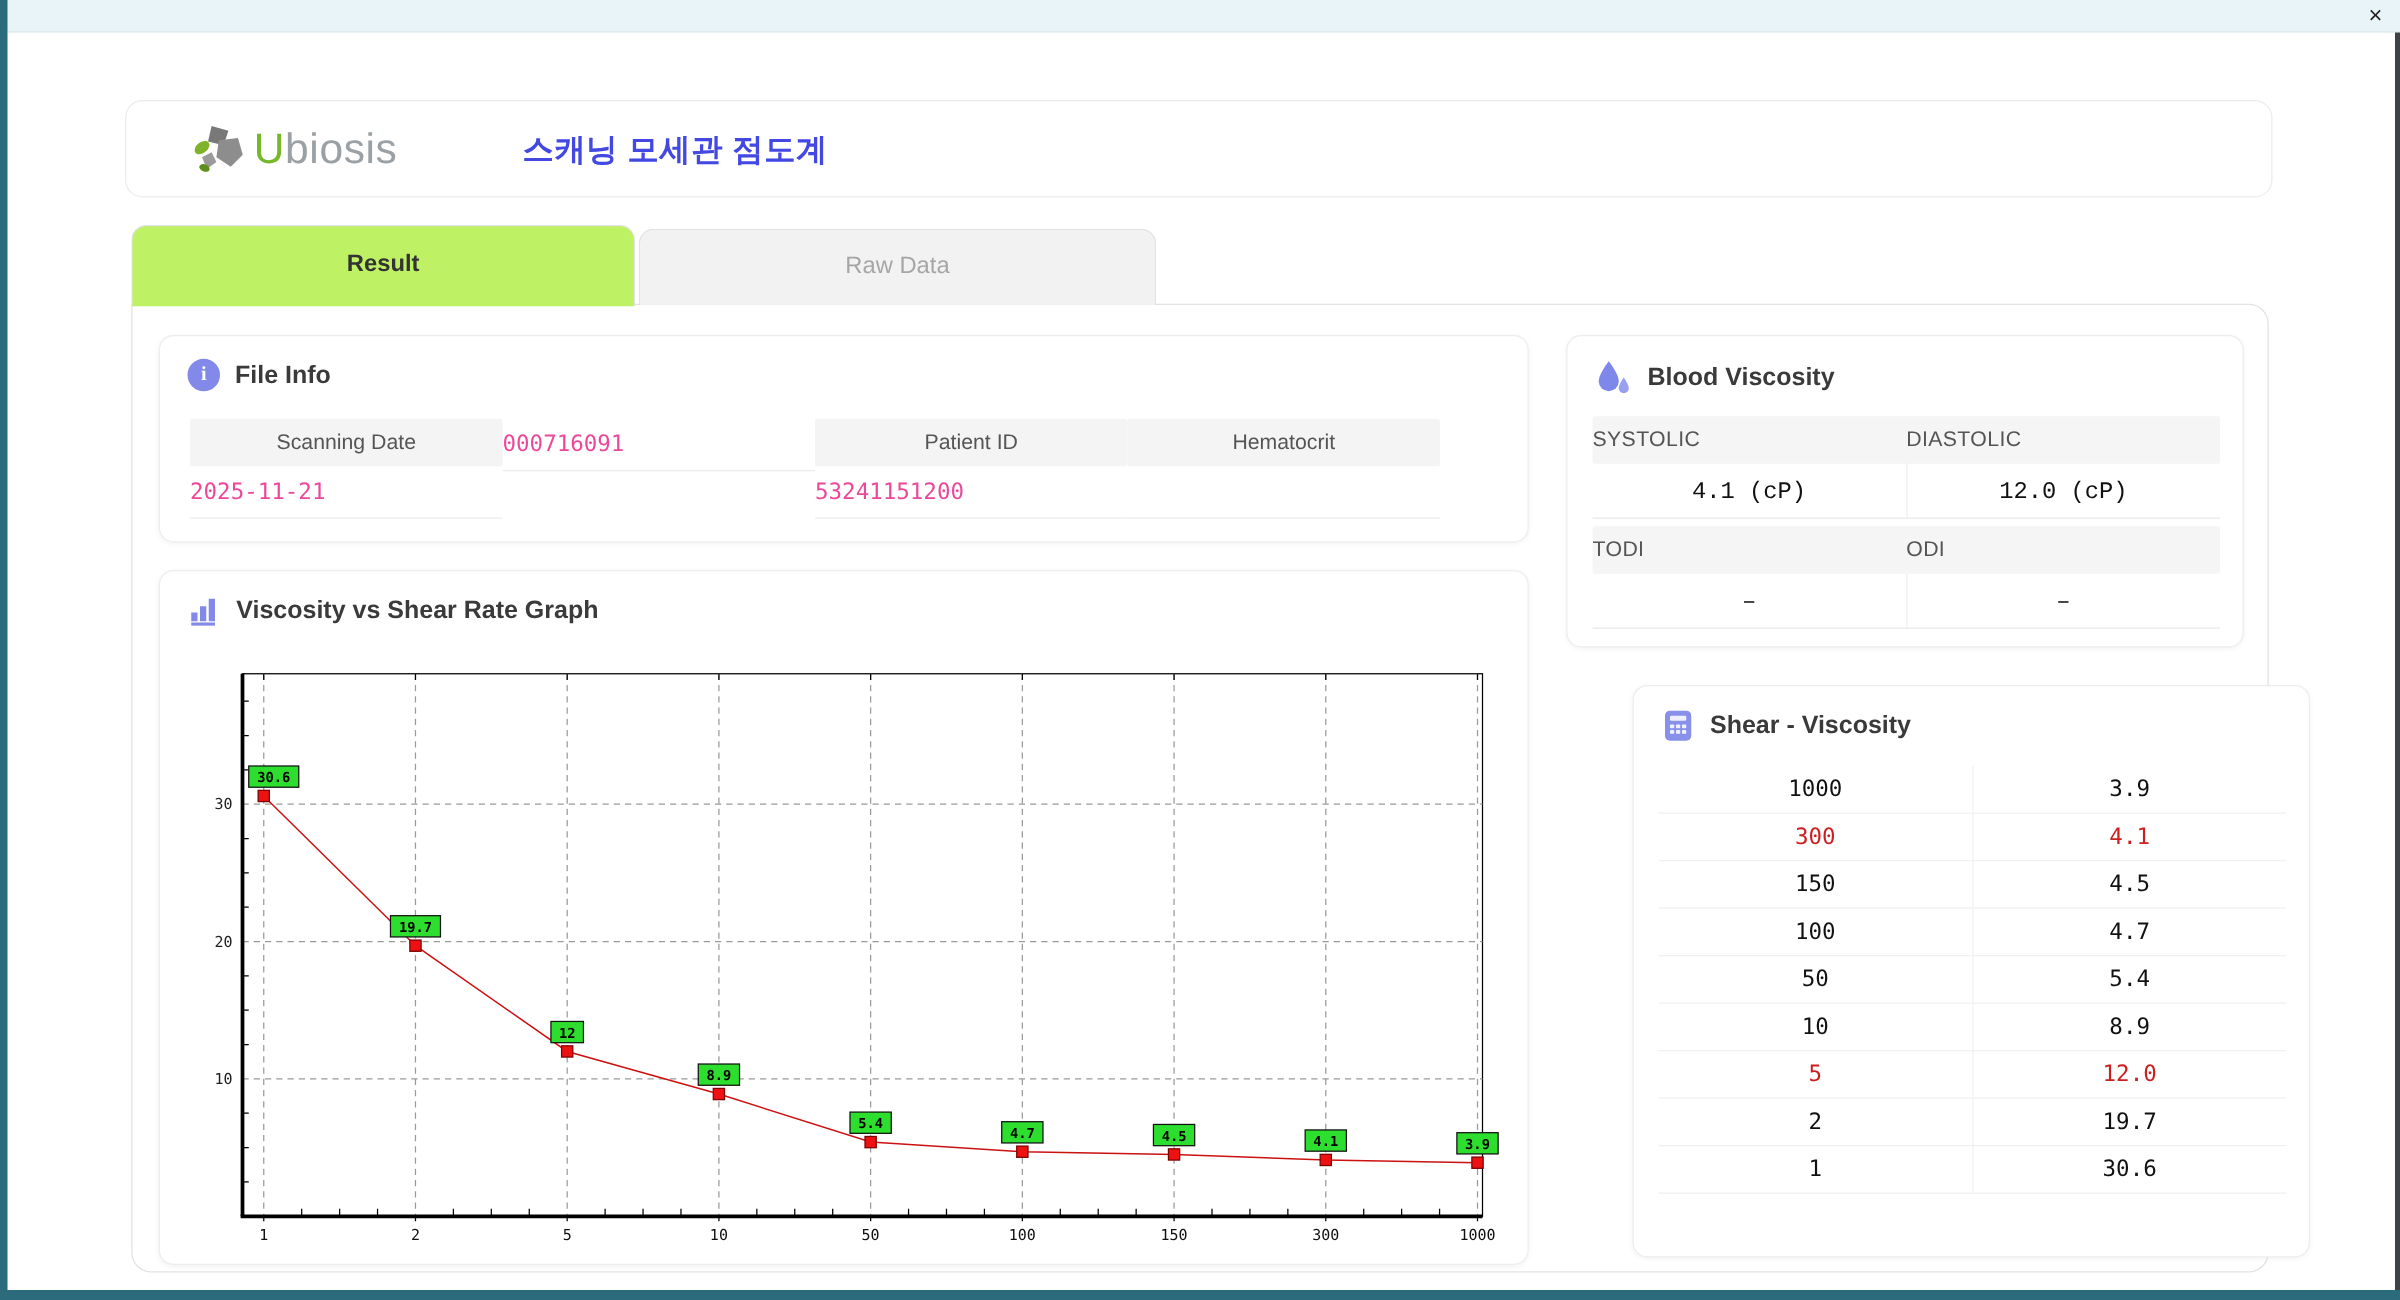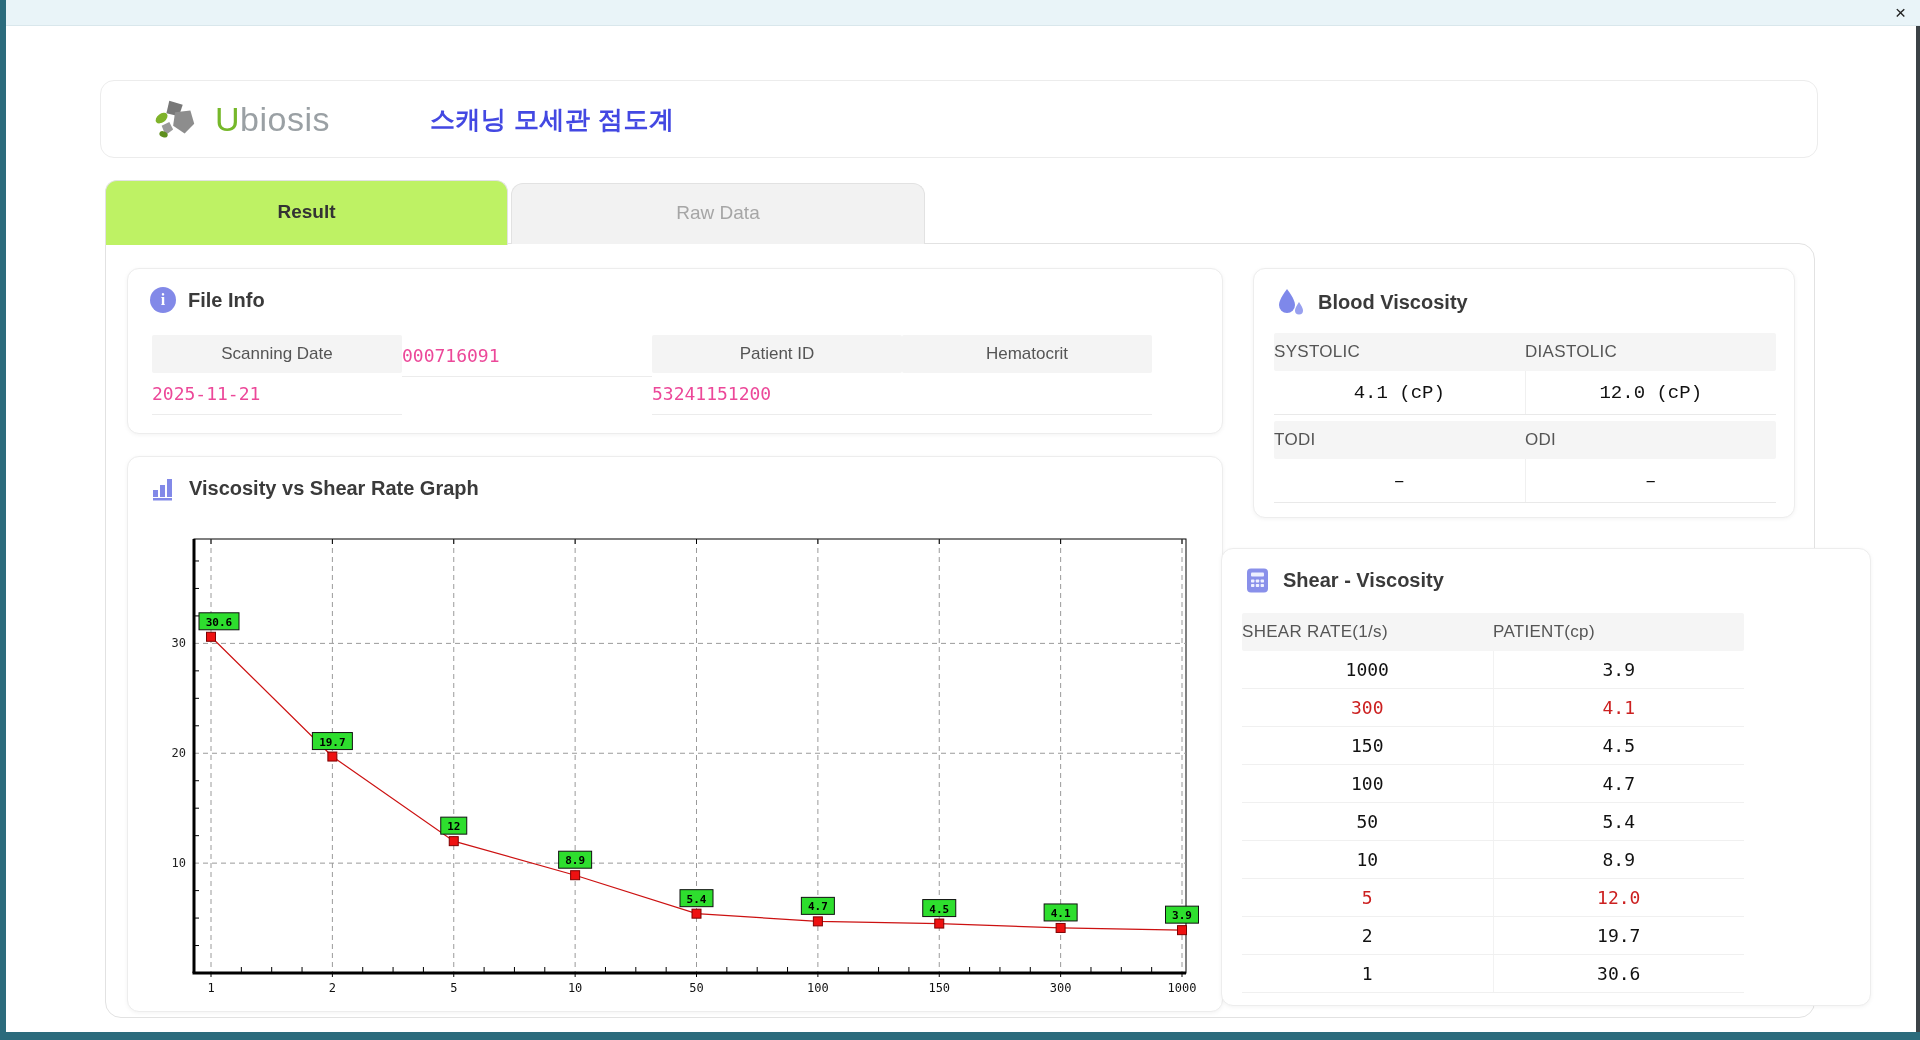--- a/index.html
+++ b/index.html
@@ -8,38 +8,38 @@
 
   
   .titlebar{position:absolute;left:0;top:0;width:1920px;height:26px;background:#e9f4f8;border-bottom:1px solid #d9e7ec;z-index:10}
   .close-btn{position:absolute;right:14px;top:1px;font-size:19px;color:#222;cursor:pointer;line-height:24px}
   .frame-left{position:absolute;left:0;top:0;width:6px;height:1040px;background:#2b6b7c;z-index:11}
   .frame-right{position:absolute;right:0;top:26px;width:4px;height:1014px;background:#3c4246;z-index:11}
   .frame-bottom{position:absolute;left:0;bottom:0;width:1920px;height:8px;background:#2b6b7c;z-index:11}
 
   
   .header-card{position:absolute;left:100px;top:80px;width:1718px;height:78px;background:#fff;border:1px solid #ececec;border-radius:14px;display:flex;align-items:center;z-index:2}
-  .logo{display:flex;align-items:center;gap:16px;margin-left:52px}
+  .logo{display:flex;align-items:center;gap:4px;margin-left:52px}
   .logo-text{font-size:34px;color:#9aa0a4;letter-spacing:.5px}
   .logo-text .u{color:#76b82a}
   .app-title{margin-left:100px;font-size:25px;font-weight:bold;color:#4348e2;letter-spacing:.5px}
 
   
   .tab{position:absolute;text-align:center;border:1px solid #e2e2e2;border-bottom:none;border-radius:12px 12px 0 0;font-size:19px;cursor:pointer}
   .tab-result{left:105px;top:180px;width:403px;height:65px;line-height:62px;background:#bef264;font-weight:bold;color:#333;z-index:3}
   .tab-raw{left:511px;top:183px;width:414px;height:61px;line-height:58px;background:#f2f2f2;color:#a6a6a6;z-index:3}
 
   .main-container{position:absolute;left:105px;top:243px;width:1710px;height:775px;background:#fff;border:1px solid #e2e2e2;border-radius:0 16px 16px 16px;z-index:1}
 
   
   .card{position:absolute;background:#fff;border:1px solid #ededed;border-radius:12px;box-shadow:0 1px 4px rgba(0,0,0,.05);z-index:2}
   #file-card{left:127px;top:268px;width:1096px;height:166px}
   #graph-card{left:127px;top:456px;width:1096px;height:556px}
   #bv-card{left:1253px;top:268px;width:542px;height:250px}
-  #shear-card{left:1221px;top:548px;width:650px;height:458px}
+  #shear-card{left:1306px;top:548px;width:542px;height:458px}
   .card-title{display:flex;align-items:center;gap:12px;font-size:20px;font-weight:bold;color:#3a3a3a;padding:18px 0 0 22px}
 
   
   .info-icon{width:26px;height:26px;border-radius:50%;background:#8289e8;color:#fff;font-family:"Liberation Serif",serif;font-size:16px;font-weight:bold;text-align:center;line-height:26px}
   .icon-svg{display:block}
 
   
   .fields{position:absolute;left:24px;top:66px;display:flex;}
   .field{width:250px}
   .field .f-label{height:38px;line-height:38px;background:#f4f4f4;border-radius:2px;text-align:center;font-size:17px;color:#555}
@@ -275,24 +275,20 @@
           <rect x="11.8" y="12.5" width="3.4" height="3" rx="0.7"></rect>
           <rect x="16.6" y="12.5" width="3.4" height="3" rx="0.7"></rect>
         <rect x="7" y="17" width="3.4" height="3" rx="0.7"></rect>
           <rect x="11.8" y="17" width="3.4" height="3" rx="0.7"></rect>
           <rect x="16.6" y="17" width="3.4" height="3" rx="0.7"></rect>
       </g>
     </svg>
     <span>Shear - Viscosity</span>
   </div>
   <div class="mini-table">
-    <div class="mt-head">
-      <span>SHEAR RATE(1/s)</span>
-      <span>PATIENT(cp)</span>
-    </div>
     <div id="shear-rows">
         <div class="sh-row">
           <div>1000</div>
           <div>3.9</div>
         </div>
         <div class="sh-row hl">
           <div>300</div>
           <div>4.1</div>
         </div>
         <div class="sh-row">

